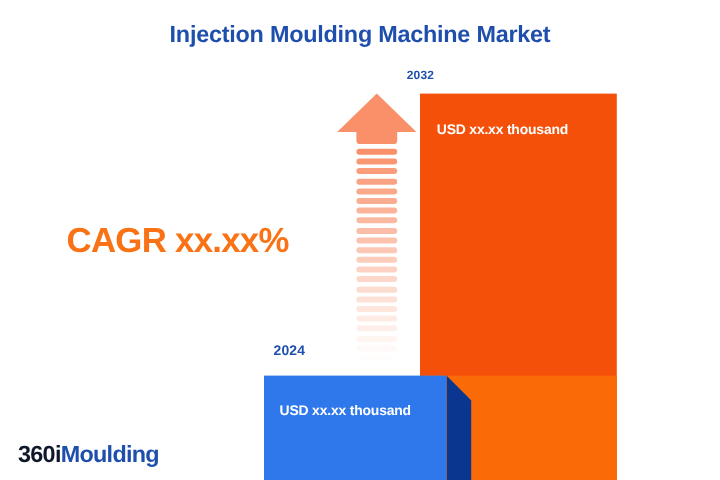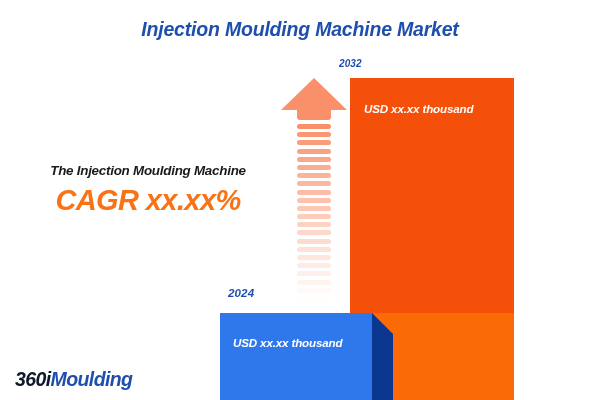--- a/index.html
+++ b/index.html
@@ -12,21 +12,20 @@
     background: #ffffff;
     font-family: "Liberation Sans", sans-serif;
     overflow: hidden;
   }
   #canvas {
     position: relative;
     width: 514px;
     height: 400px;
     background: #ffffff;
     overflow: hidden;
-    font-style: italic;
   }
 
   
   #chart-title {
     position: absolute;
     top: 18px;
     left: 0;
     width: 600px;
     text-align: center;
     font-size: 19.5px;
@@ -45,21 +44,21 @@
     text-align: center;
   }
   #cagr-statement {
     font-size: 13.4px;
     font-weight: bold;
     color: #1a1a1a;
     line-height: 16.5px;
     letter-spacing: -0.25px;
   }
   #cagr-value {
-    margin-top: 4px;
+    margin-top: 22px;
     font-size: 29px;
     font-weight: bold;
     color: #F97316;
     letter-spacing: -0.6px;
     line-height: 32px;
   }
 
   
   #growth-arrow {
     position: absolute;
@@ -225,21 +224,20 @@
 </style>
 </head>
 <body>
 
 <div id="canvas">
 
   <div id="chart-title">Injection Moulding Machine Market</div>
 
   <div id="cagr-block">
     <div id="cagr-statement">
-      <div>The Injection Moulding Machine</div>
     </div>
     <div id="cagr-value">CAGR xx.xx%</div>
   </div>
 
   <div id="growth-arrow">
     <div id="arrow-head"></div>
     <div id="arrow-neck"></div>
     <div id="arrow-shaft">
         <div class="shaft-stripe" style="opacity: 1;"></div>
         <div class="shaft-stripe" style="opacity: 0.94;"></div>

